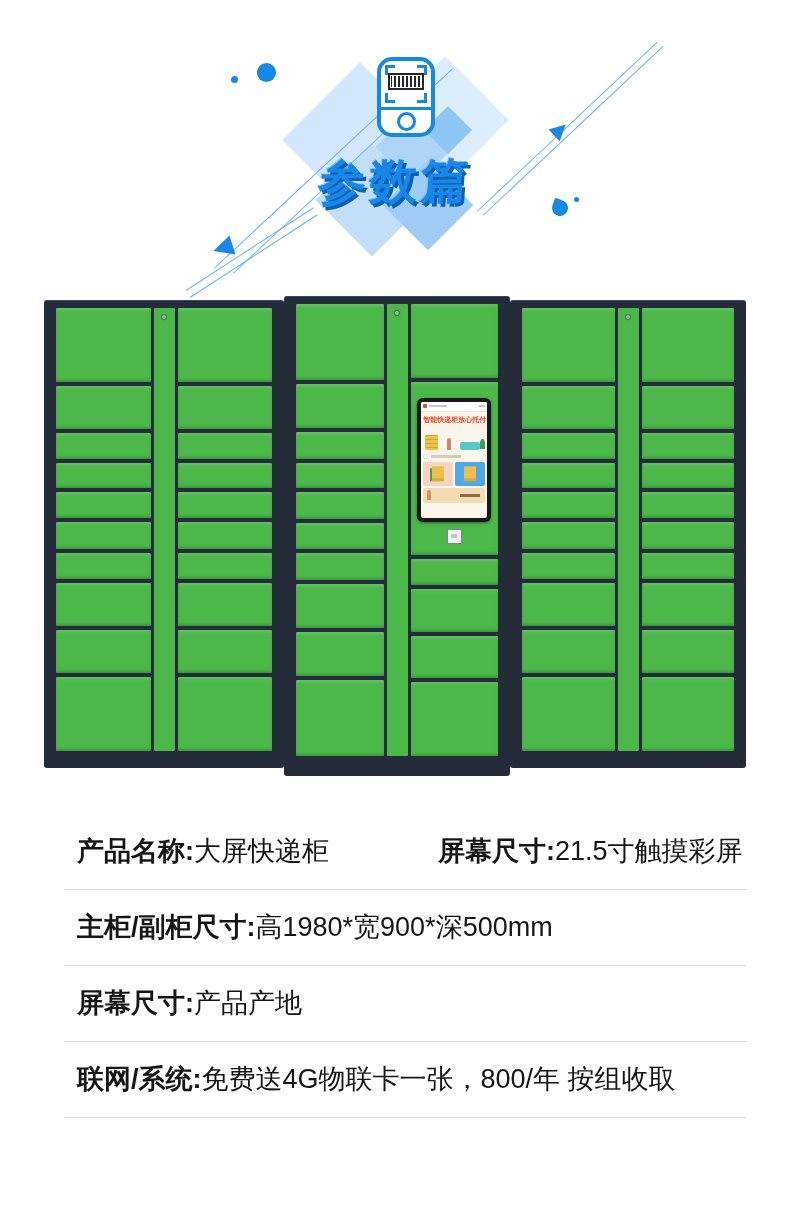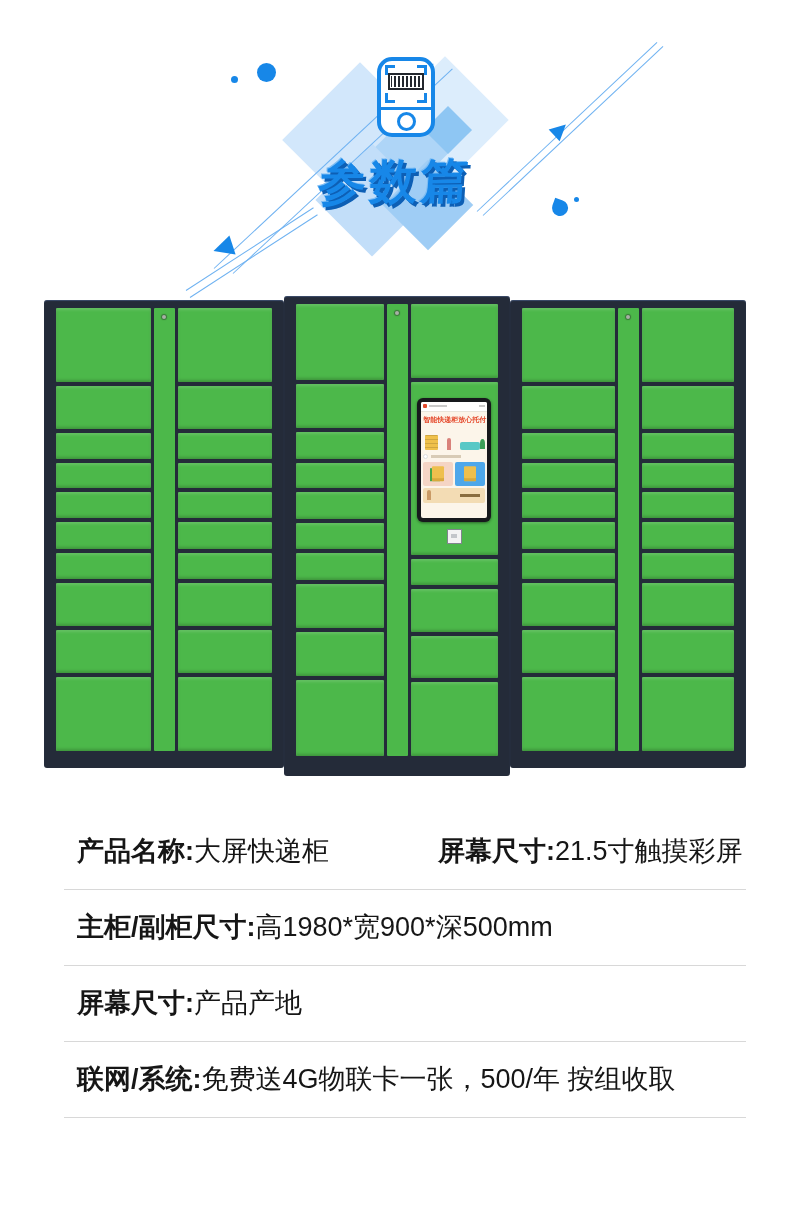--- a/index.html
+++ b/index.html
@@ -275,17 +275,17 @@
       <span class="lbl">产品名称:</span><span class="val">大屏快递柜</span>
       <span class="pair2"><span class="lbl">屏幕尺寸:</span><span class="val">21.5寸触摸彩屏</span></span>
     </div>
     <div class="spec-row">
       <span class="lbl">主柜/副柜尺寸:</span><span class="val">高1980*宽900*深500mm</span>
     </div>
     <div class="spec-row wide-gap">
       <span class="lbl">屏幕尺寸:</span><span class="val">产品产地</span>
     </div>
     <div class="spec-row">
-      <span class="lbl">联网/系统:</span><span class="val">免费送4G物联卡一张，500/年 按组收取</span>
+      <span class="lbl">联网/系统:</span><span class="val">免费送4G物联卡一张，800/年 按组收取</span>
     </div>
   </div>
 
 </div>
 
 </body></html>

